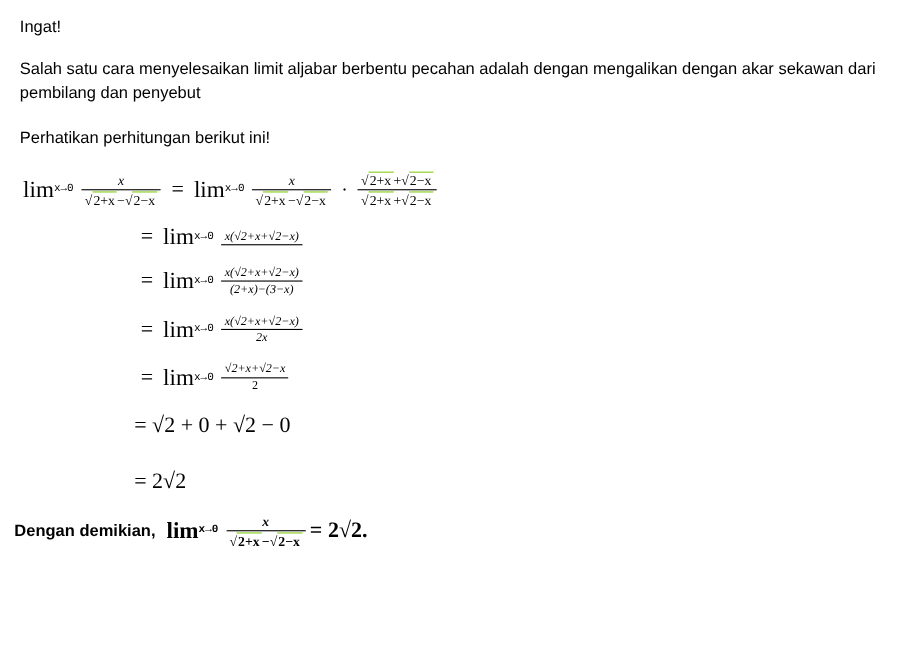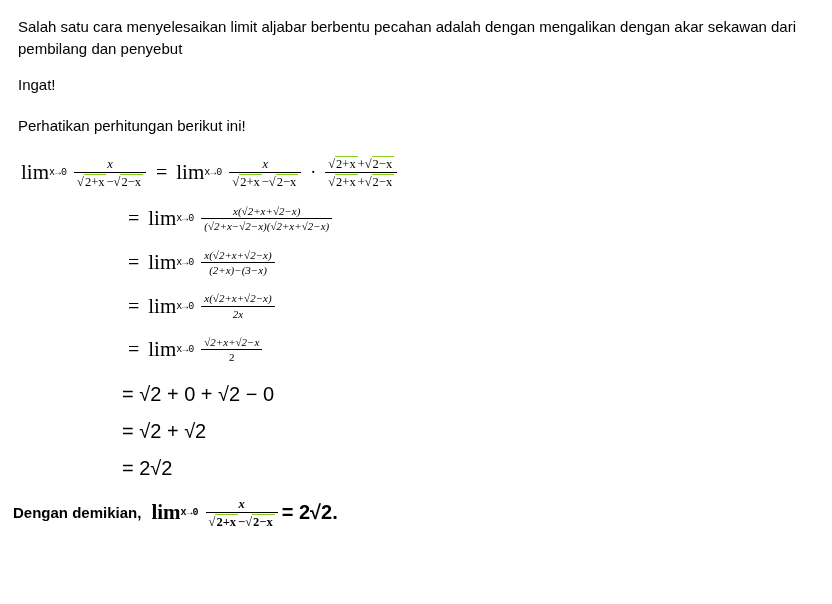--- a/index.html
+++ b/index.html
@@ -79,21 +79,21 @@
     font-family: "Liberation Serif", serif;
     font-size: 20px;
     margin: 0 6px;
   }
   .dotop {
     font-family: "Liberation Serif", serif;
     font-size: 18px;
     margin: 0 5px;
   }
   .plain {
-    font-family: Liberation Sans, sans-serif;
+    font-family: Liberation Serif, serif;
     font-size: 20px;
   }
   .sqrt {
     display: inline-block;
     position: relative;
     white-space: nowrap;
   }
   .sqrt > .radicand {
     display: inline-block;
     border-top: 1px solid #84cc16;
@@ -123,23 +123,23 @@
     font-weight: bold;
   }
   .spacer-lg { height: 18px; }
   .spacer-md { height: 14px; }
 </style>
 </head>
 <body>
 
 <div class="page">
 
+  <p class="para p-ingat">Ingat!</p>
+
   <p class="para p-body">Salah satu cara menyelesaikan limit aljabar berbentu pecahan adalah dengan mengalikan dengan akar sekawan dari pembilang dan penyebut</p>
-
-  <p class="para p-ingat">Ingat!</p>
 
   <p class="para p-perhatikan">Perhatikan perhitungan berikut ini!</p>
 
   <div class="spacer-lg"></div>
 
   <div class="mrow">
     <span class="limop">
       <span class="lim-main">lim</span>
       <span class="lim-sub">x→0</span>
     </span>
@@ -178,21 +178,20 @@
 
   <div class="mrow indent1">
     <span class="eq">=</span>
     <span class="limop">
       <span class="lim-main">lim</span>
       <span class="lim-sub">x→0</span>
     </span>
     <span class="frac big">
       <span class="num italic">x(√2+x+√2−x)</span>
       <span class="bar"></span>
-      <span class="den italic">(√2+x−√2−x)(√2+x+√2−x)</span>
     </span>
   </div>
 
   <div class="spacer-md"></div>
 
   <div class="mrow indent1">
     <span class="eq">=</span>
     <span class="limop">
       <span class="lim-main">lim</span>
       <span class="lim-sub">x→0</span>
@@ -235,23 +234,20 @@
   </div>
 
   <div class="spacer-lg"></div>
 
   <div class="mrow indent2">
     <span class="plain">= √2 + 0 + √2 − 0</span>
   </div>
 
   <div class="spacer-md"></div>
 
-  <div class="mrow indent2">
-    <span class="plain">= √2 + √2</span>
-  </div>
 
   <div class="spacer-md"></div>
 
   <div class="mrow indent2">
     <span class="plain">= 2√2</span>
   </div>
 
   <div class="concl">
     <span class="txt">Dengan demikian,</span>
     <span class="limop">

